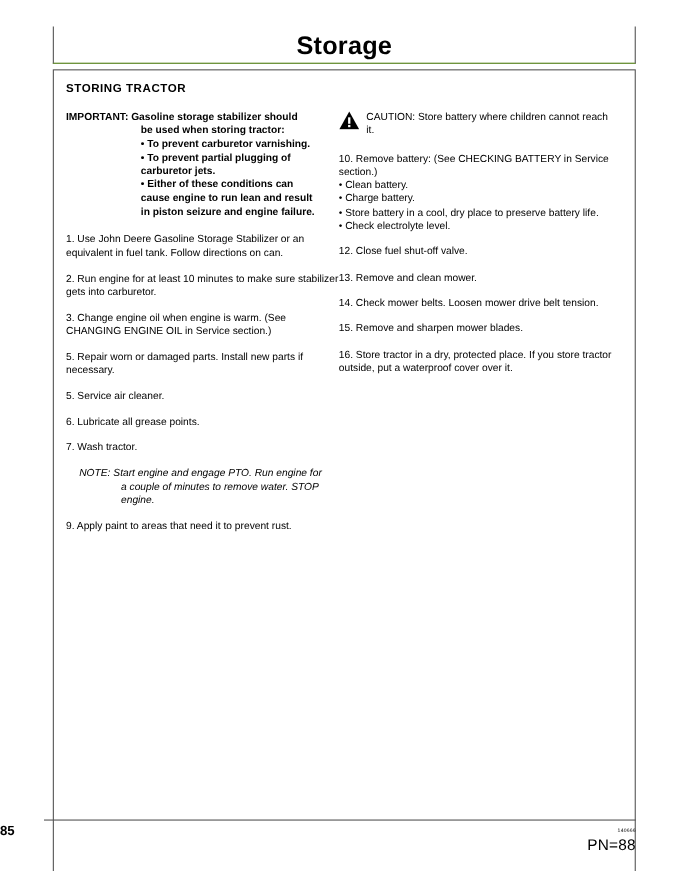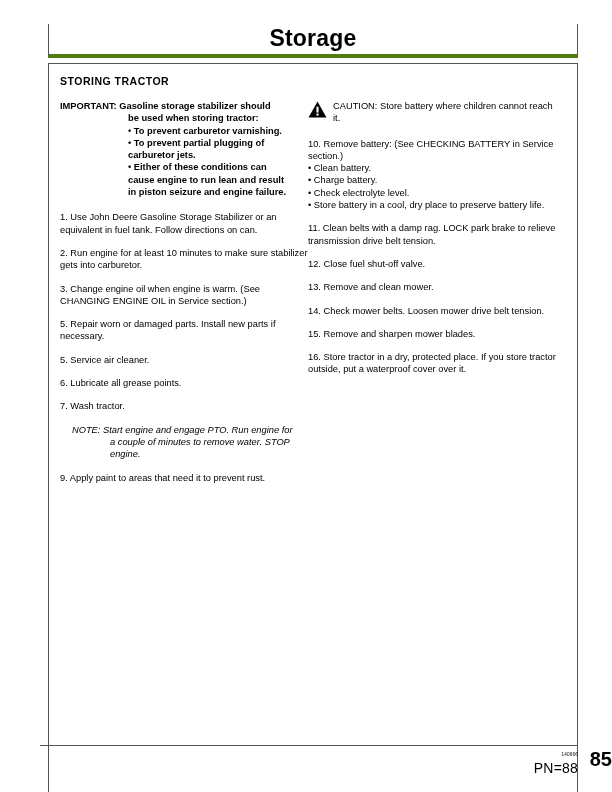--- a/index.html
+++ b/index.html
@@ -18,21 +18,21 @@
 
   
   .title-band {
     position: absolute;
     left: 48px;
     top: 24px;
     width: 530px;
     height: 34px;
     border-left: 1px solid #555;
     border-right: 1px solid #555;
-    border-bottom: 4px solid #4d7c0f;
+    border-bottom: 1px solid #4d7c0f;
     box-sizing: border-box;
   }
   .page-title {
     position: absolute;
     left: 0;
     right: 0;
     bottom: 2px;
     text-align: center;
     font-size: 23px;
     font-weight: bold;
@@ -152,22 +152,22 @@
     left: 40px;
     top: 745px;
     width: 538px;
     border-top: 1px solid #555;
   }
   .page-number {
     position: absolute;
     left: 0;
     right: 0;
     top: 748px;
-    text-align: right;
-    font-size: 20px;
+    text-align: left;
+    font-size: 12px;
     font-weight: bold;
   }
   .footer-code {
     position: absolute;
     right: 34px;
     top: 752px;
     font-size: 4.6px;
     text-align: right;
     letter-spacing: 0.2px;
   }
@@ -218,25 +218,24 @@
           <rect x="8.9" y="6.0" width="2.2" height="6.2" fill="#ffffff"></rect>
           <rect x="8.9" y="13.3" width="2.2" height="2.2" fill="#ffffff"></rect>
         </svg>
         <div class="caution-text"><span>CAUTION:</span> <span>Store battery where children cannot reach it.</span></div>
       </div>
 
       <div class="bullet-group">
         <p class="bullet">10. Remove battery: (See CHECKING BATTERY in Service section.)</p>
         <p class="bullet">• Clean battery.</p>
         <p class="bullet">• Charge battery.</p>
+        <p class="bullet">• Store battery in a cool, dry place to preserve battery life.</p>
         <p class="bullet">• Check electrolyte level.</p>
-        <p class="bullet">• Store battery in a cool, dry place to preserve battery life.</p>
       </div>
 
-      <p>11. Clean belts with a damp rag. LOCK park brake to relieve transmission drive belt tension.</p>
       <p>12. Close fuel shut-off valve.</p>
       <p>13. Remove and clean mower.</p>
       <p>14. Check mower belts. Loosen mower drive belt tension.</p>
       <p>15. Remove and sharpen mower blades.</p>
       <p>16. Store tractor in a dry, protected place. If you store tractor outside, put a waterproof cover over it.</p>
     </div>
   </div>
 
   <div class="figure-code"><span>MX,STBL,A</span><span class="gap"></span><span>-19-29JUL92</span></div>
 </div>

